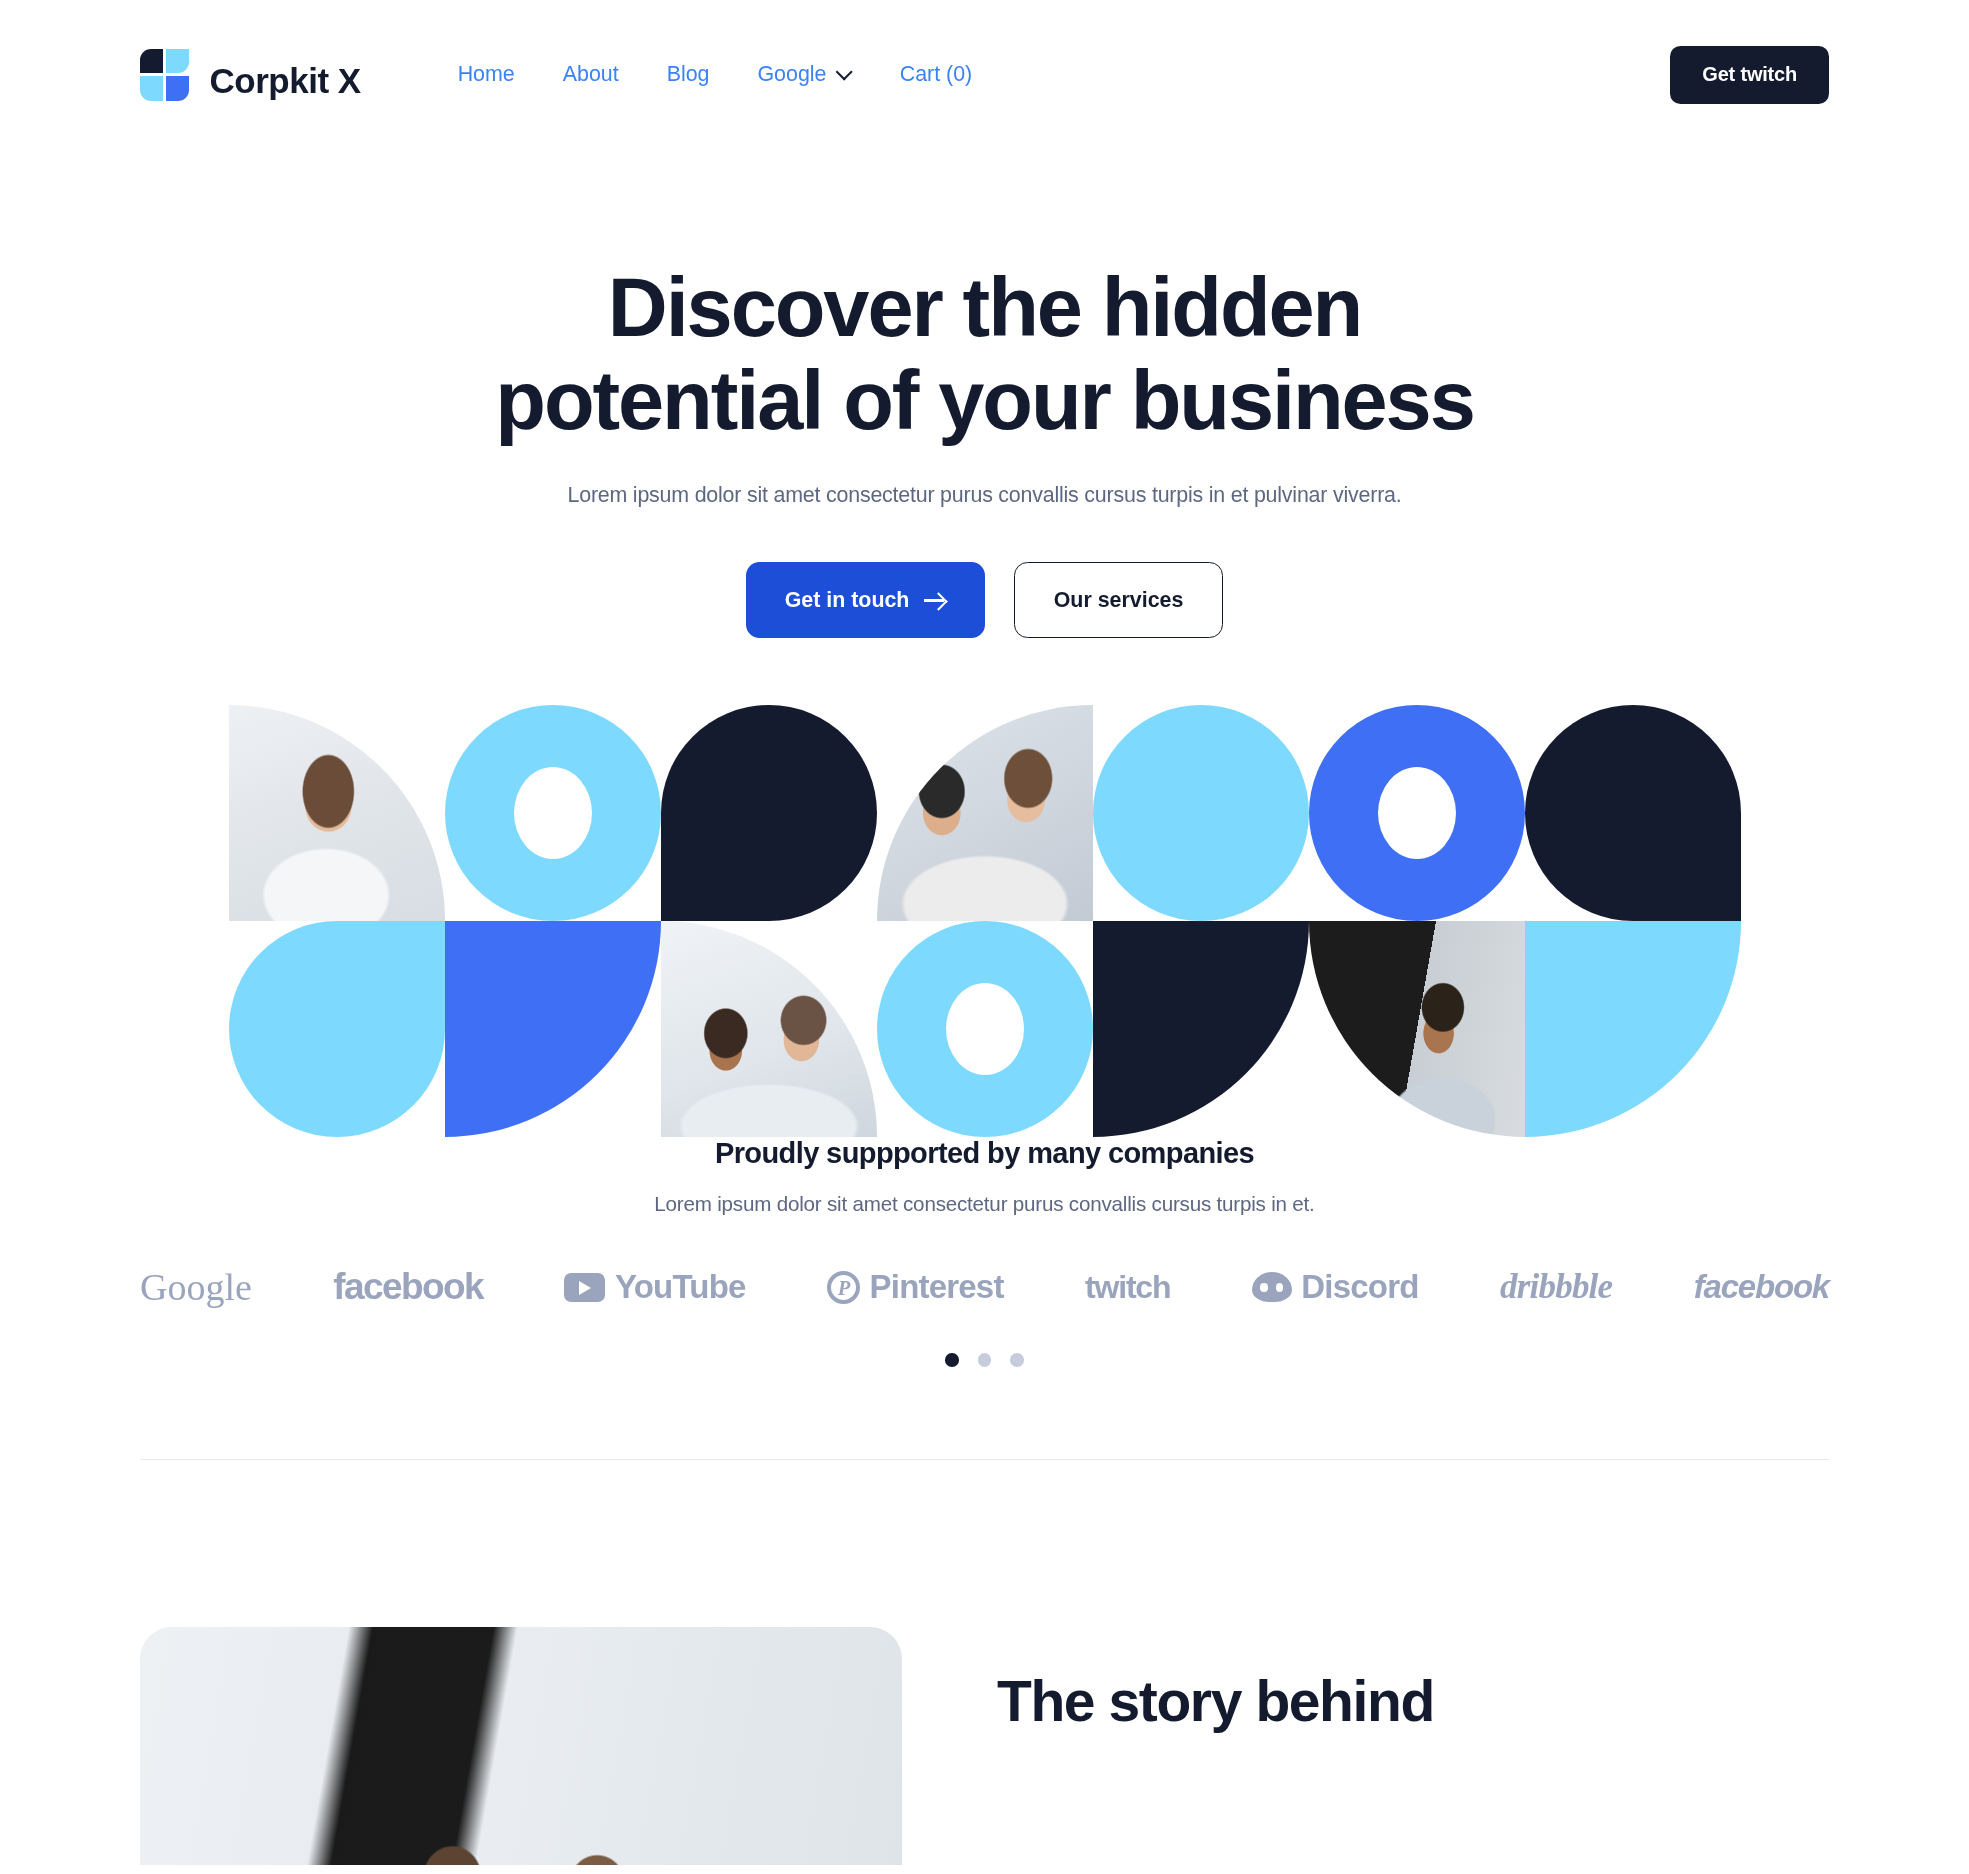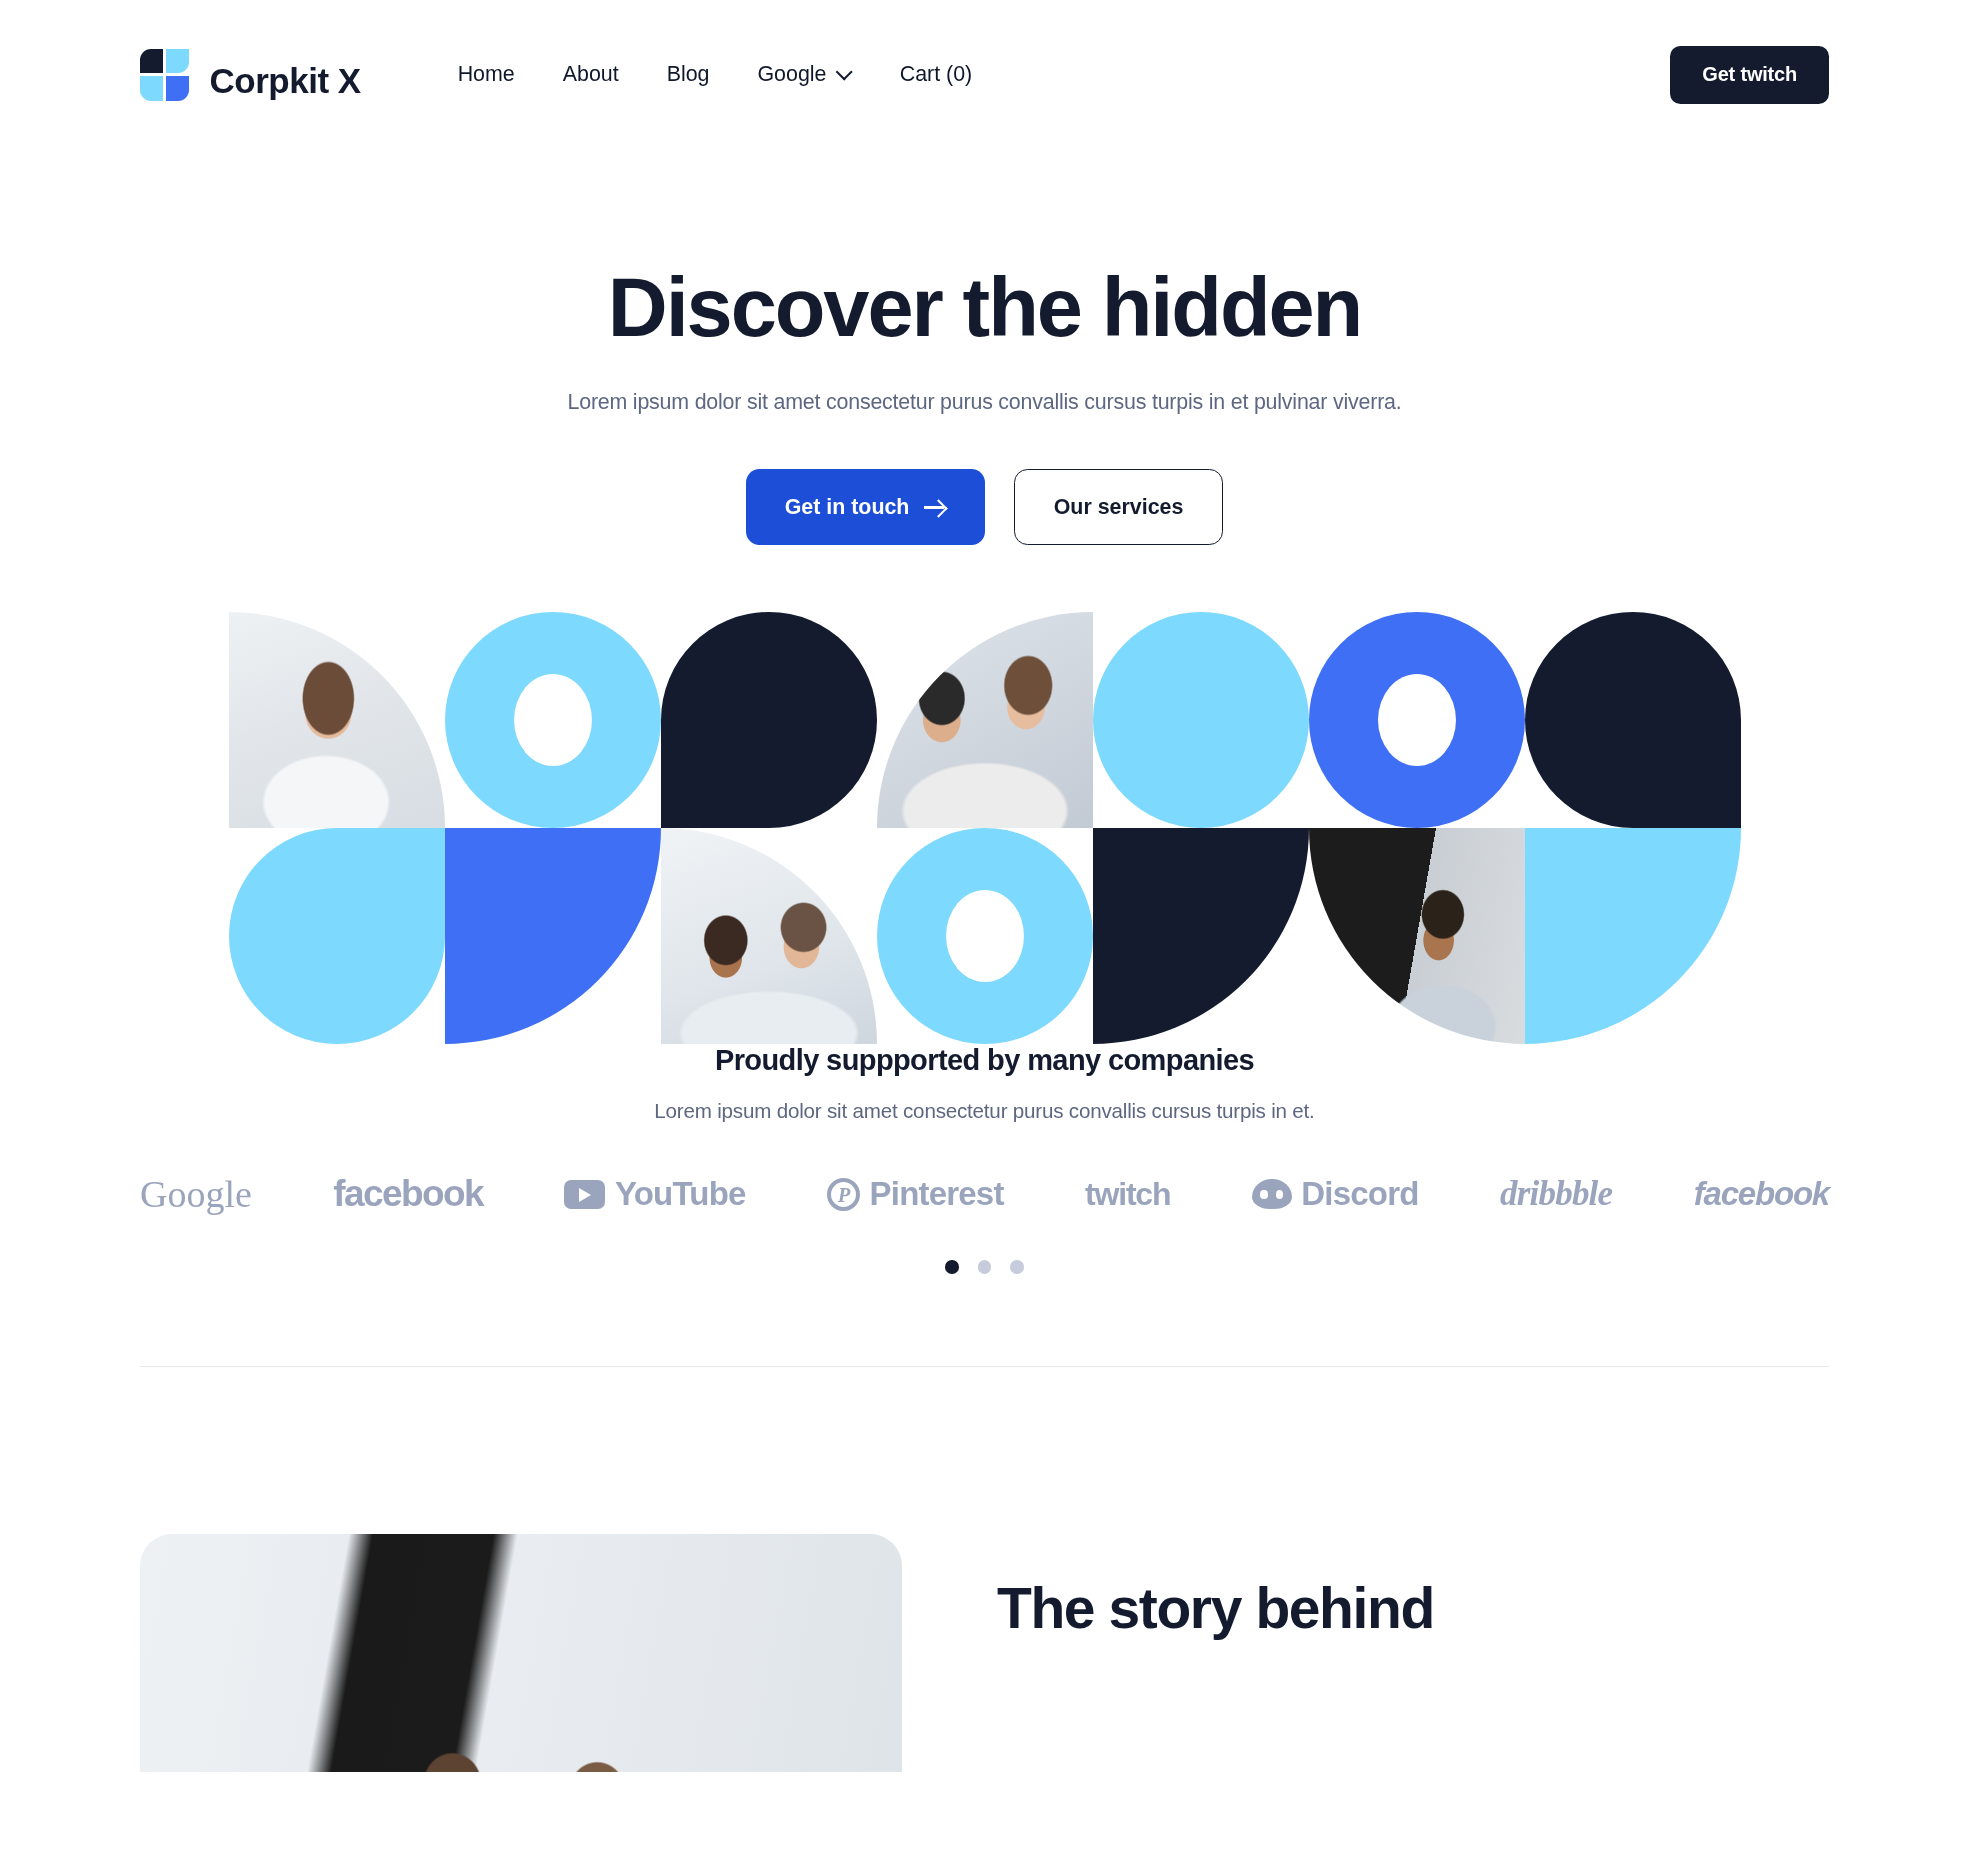--- a/index.html
+++ b/index.html
@@ -55,21 +55,21 @@
   }
 
   .nav {
     display: flex;
     align-items: center;
     gap: 0;
     margin-left: 73px;
   }
   .nav-item {
     font-size: 21.4px;
-    color: #0f172a;
+    color: #3b82f6;
     padding: 0 24px;
     cursor: pointer;
     white-space: nowrap;
     display: flex;
     align-items: center;
     gap: 10.3px;
   }
   .chev {
     display: inline-block;
     width: 15px;
@@ -387,20 +387,21 @@
     </div>
 
     <div class="header-spacer"></div>
 
     <button class="btn-dark">Get twitch</button>
   </div>
 
   <div class="hero">
     <h1 class="hero-title">
       <span>Discover the hidden</span><br>
+      <span>potential of your business</span>
     </h1>
     <p class="hero-sub">Lorem ipsum dolor sit amet consectetur purus convallis cursus turpis in et pulvinar viverra.</p>
 
     <div class="hero-actions">
       <button class="btn-primary">
         <span>Get in touch</span>
         <span class="arrow-right"></span>
       </button>
       <button class="btn-outline">Our services</button>
     </div>

